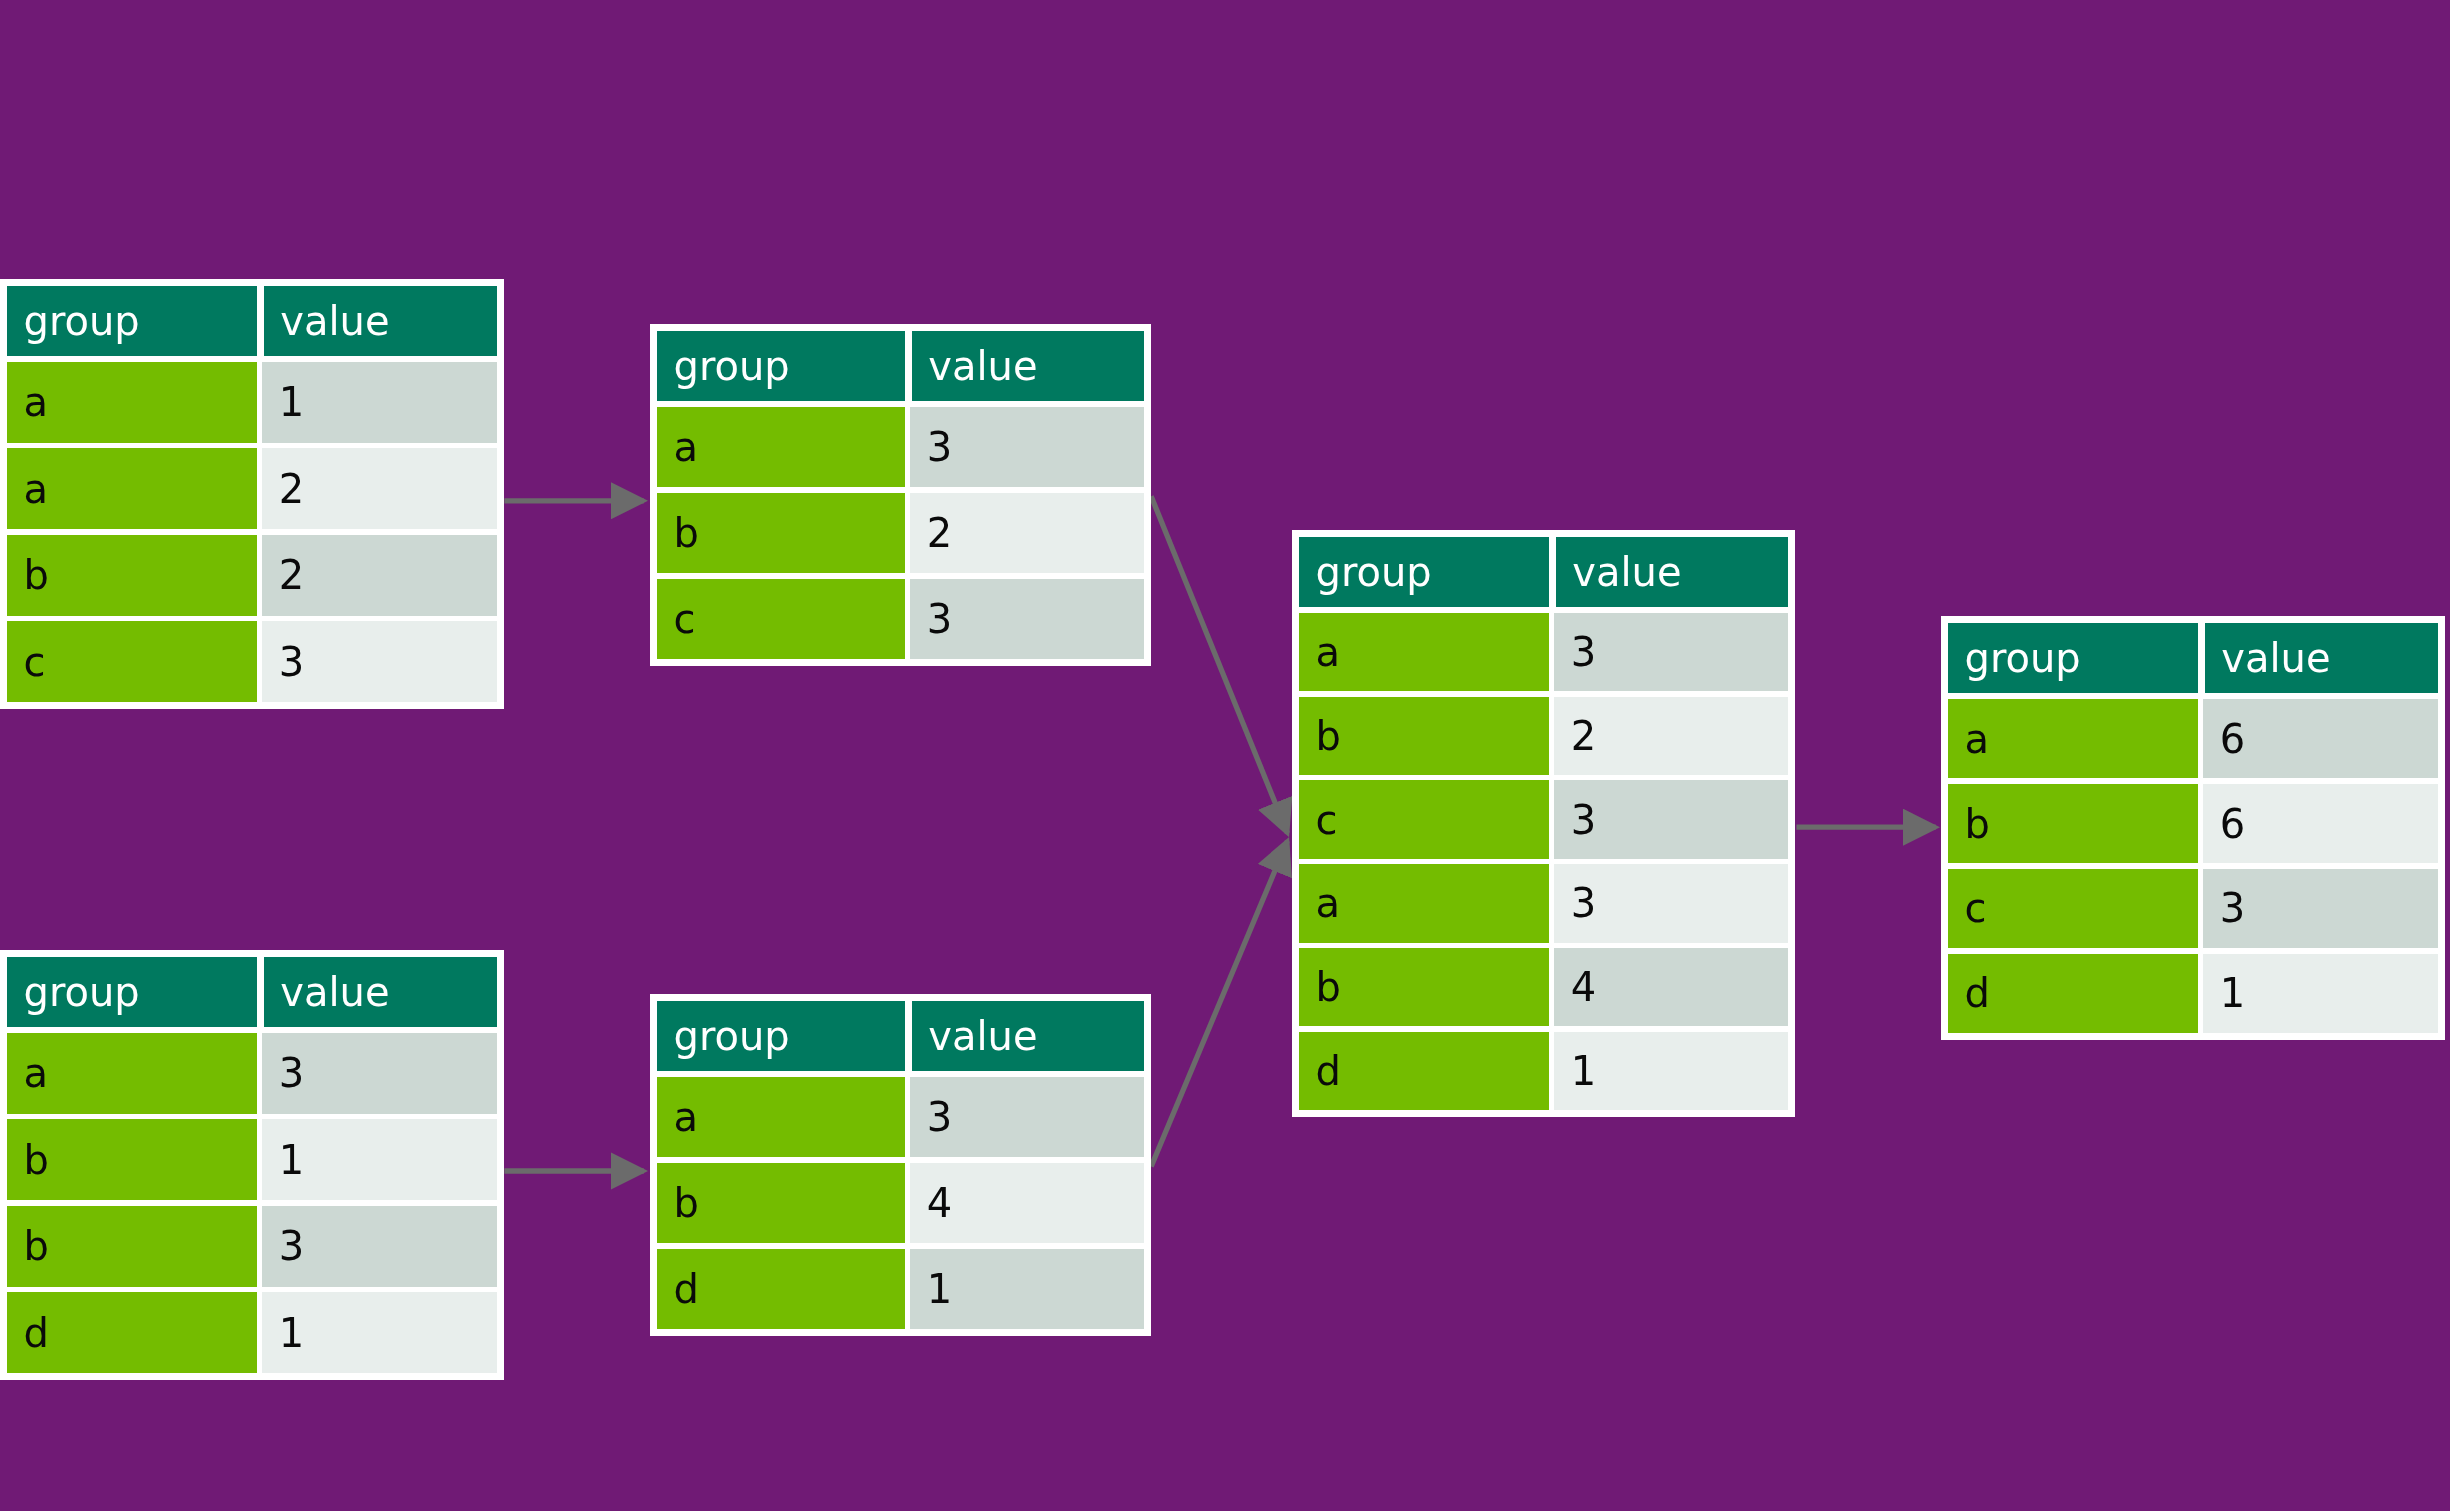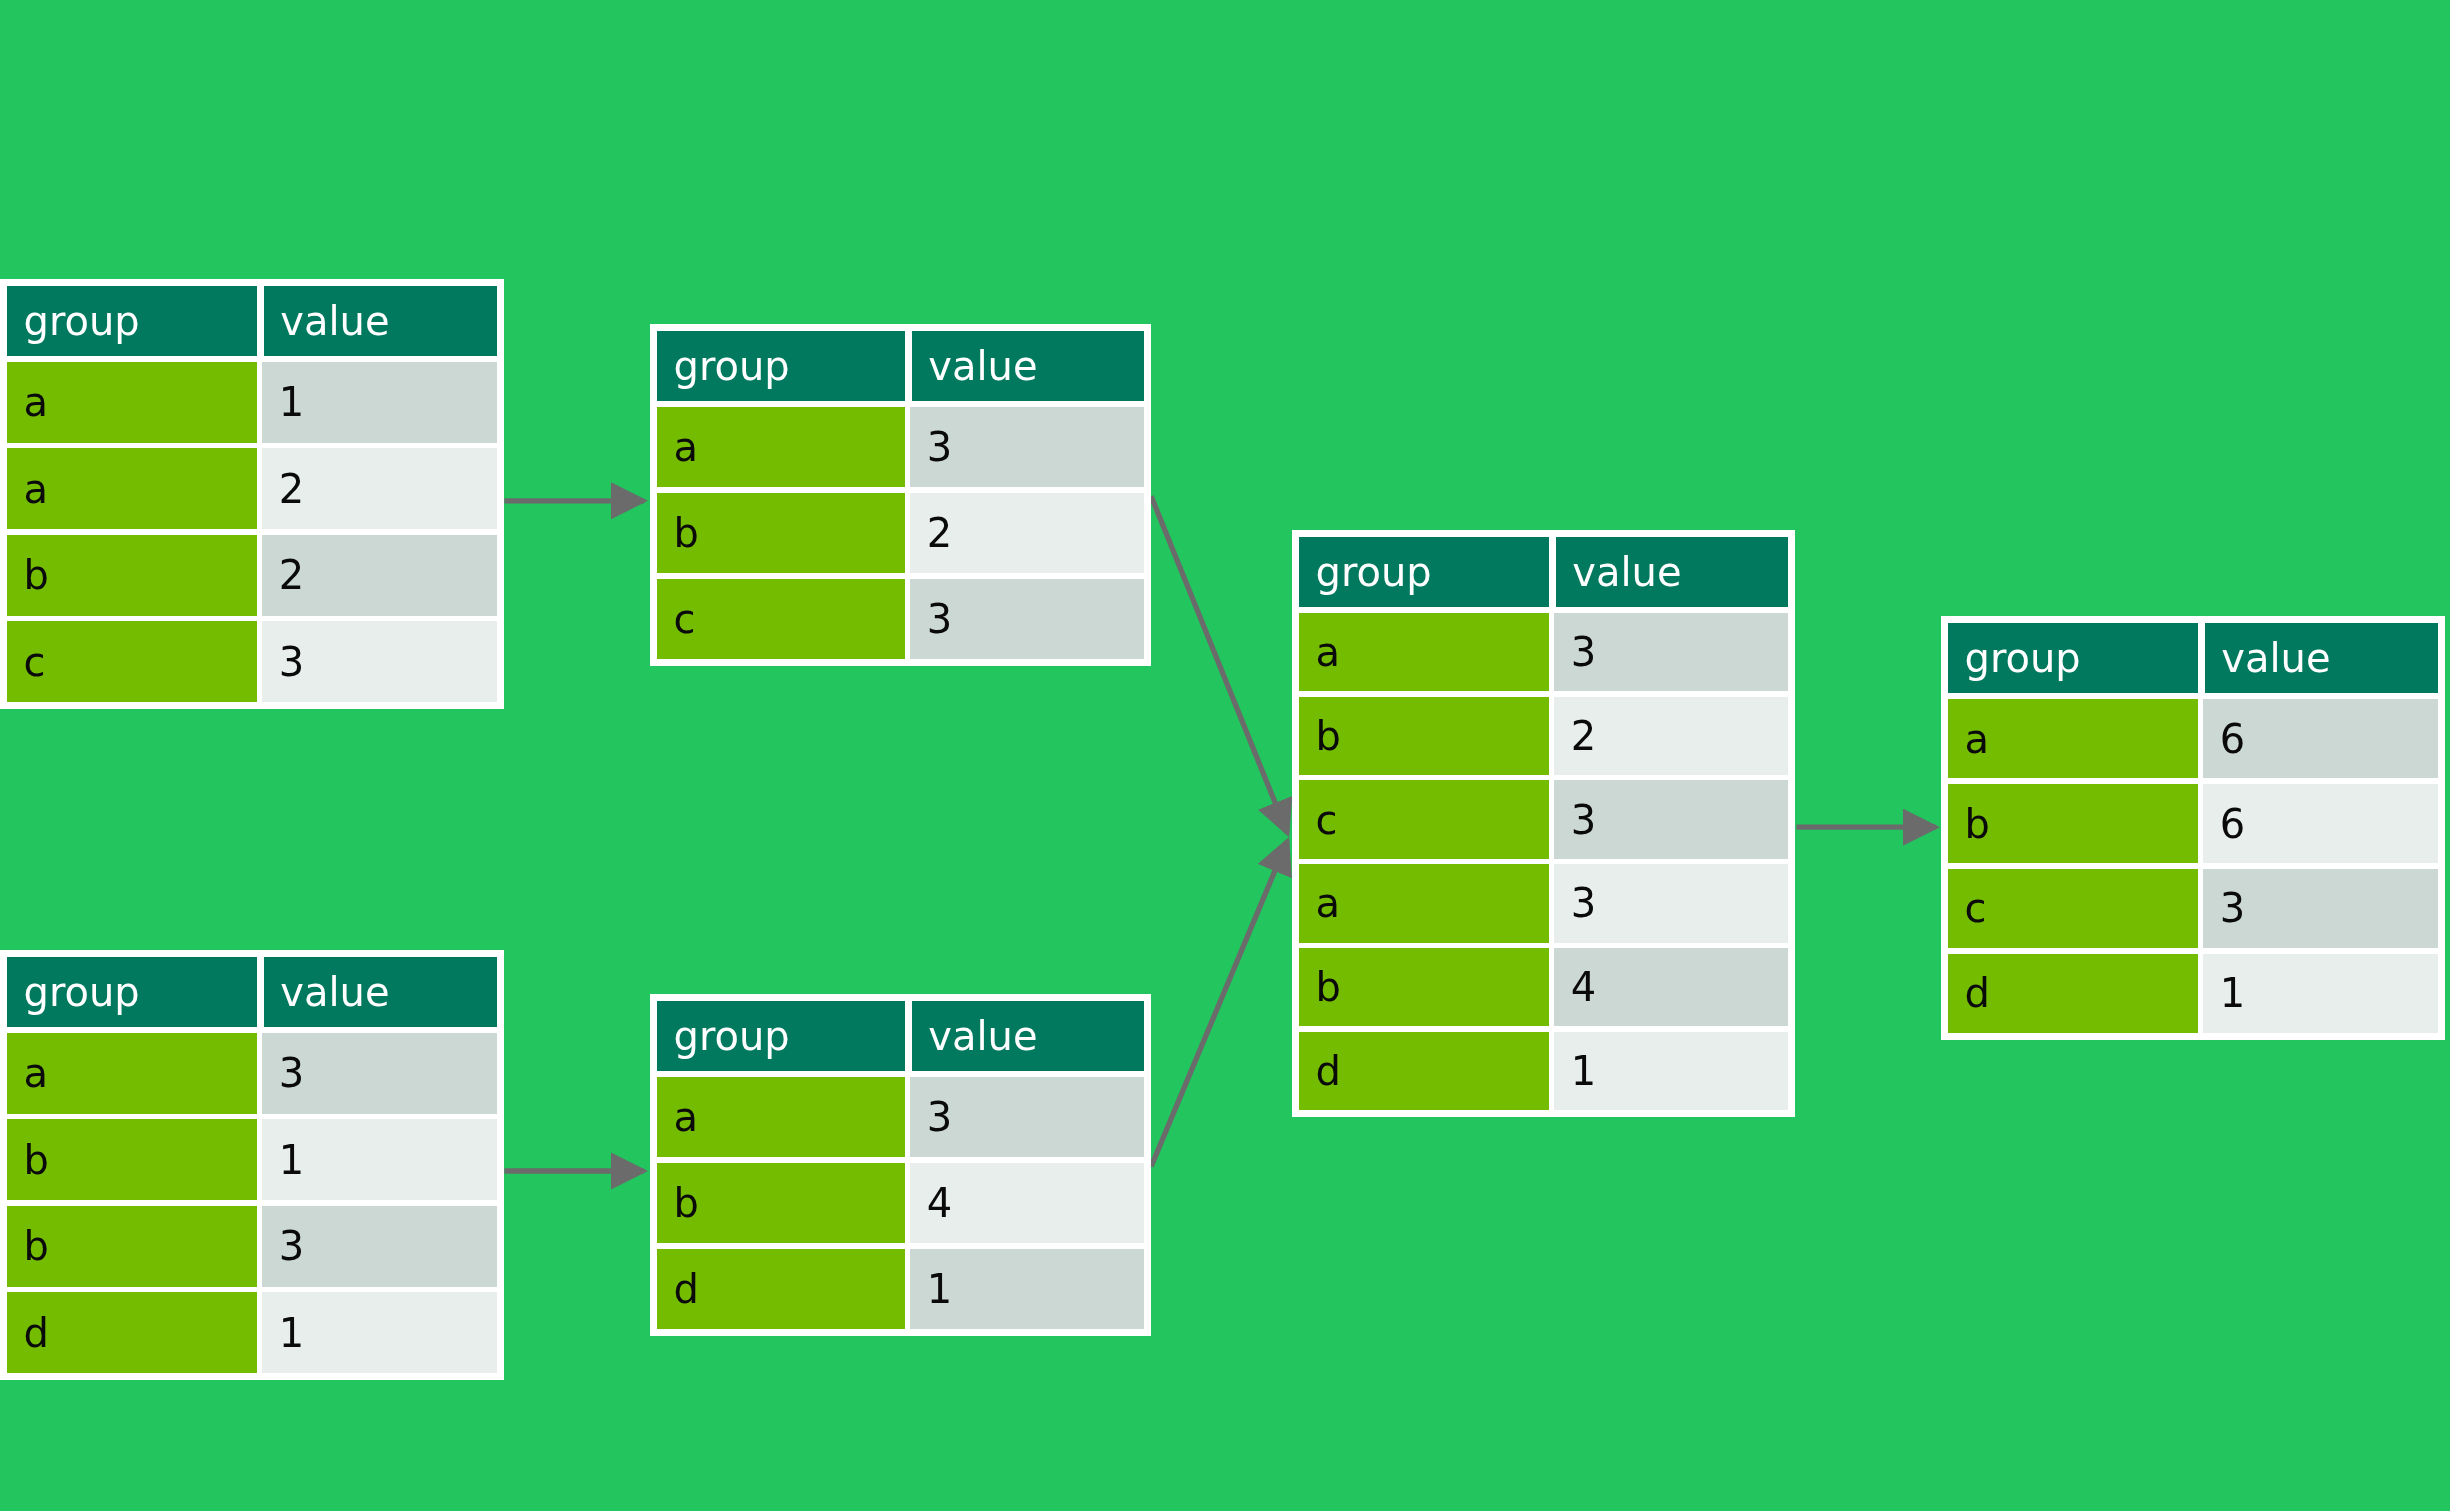--- a/index.html
+++ b/index.html
@@ -4,21 +4,21 @@
 <style>
   html, body {
     margin: 0;
     padding: 0;
     background: #000000;
   }
   #stage {
     position: relative;
     width: 2450px;
     height: 1512px;
-    background: #22c55e;
+    background: #701a75;
     overflow: hidden;
     font-family: "DejaVu Sans", "Liberation Sans", sans-serif;
   }
   .table-card {
     position: absolute;
     background: #ffffff;
     box-sizing: border-box;
     padding: 6.8px;
     display: flex;
     flex-direction: column;

